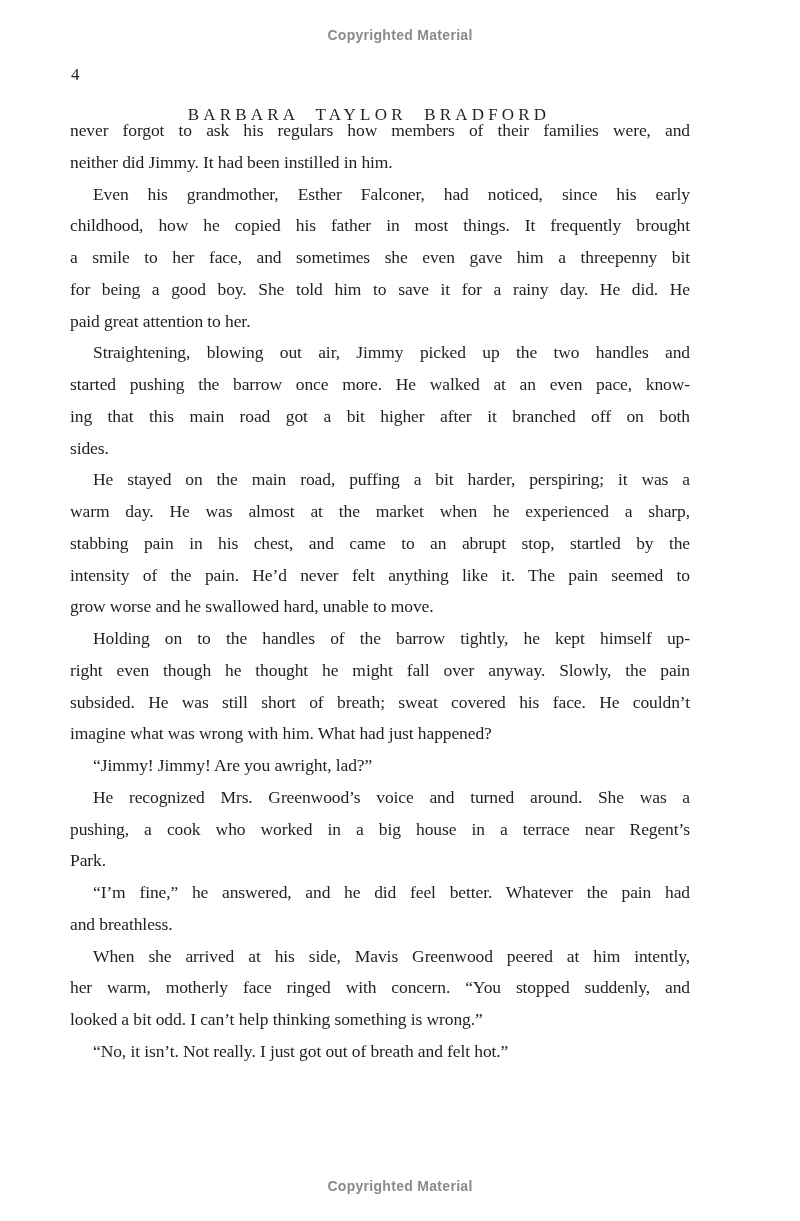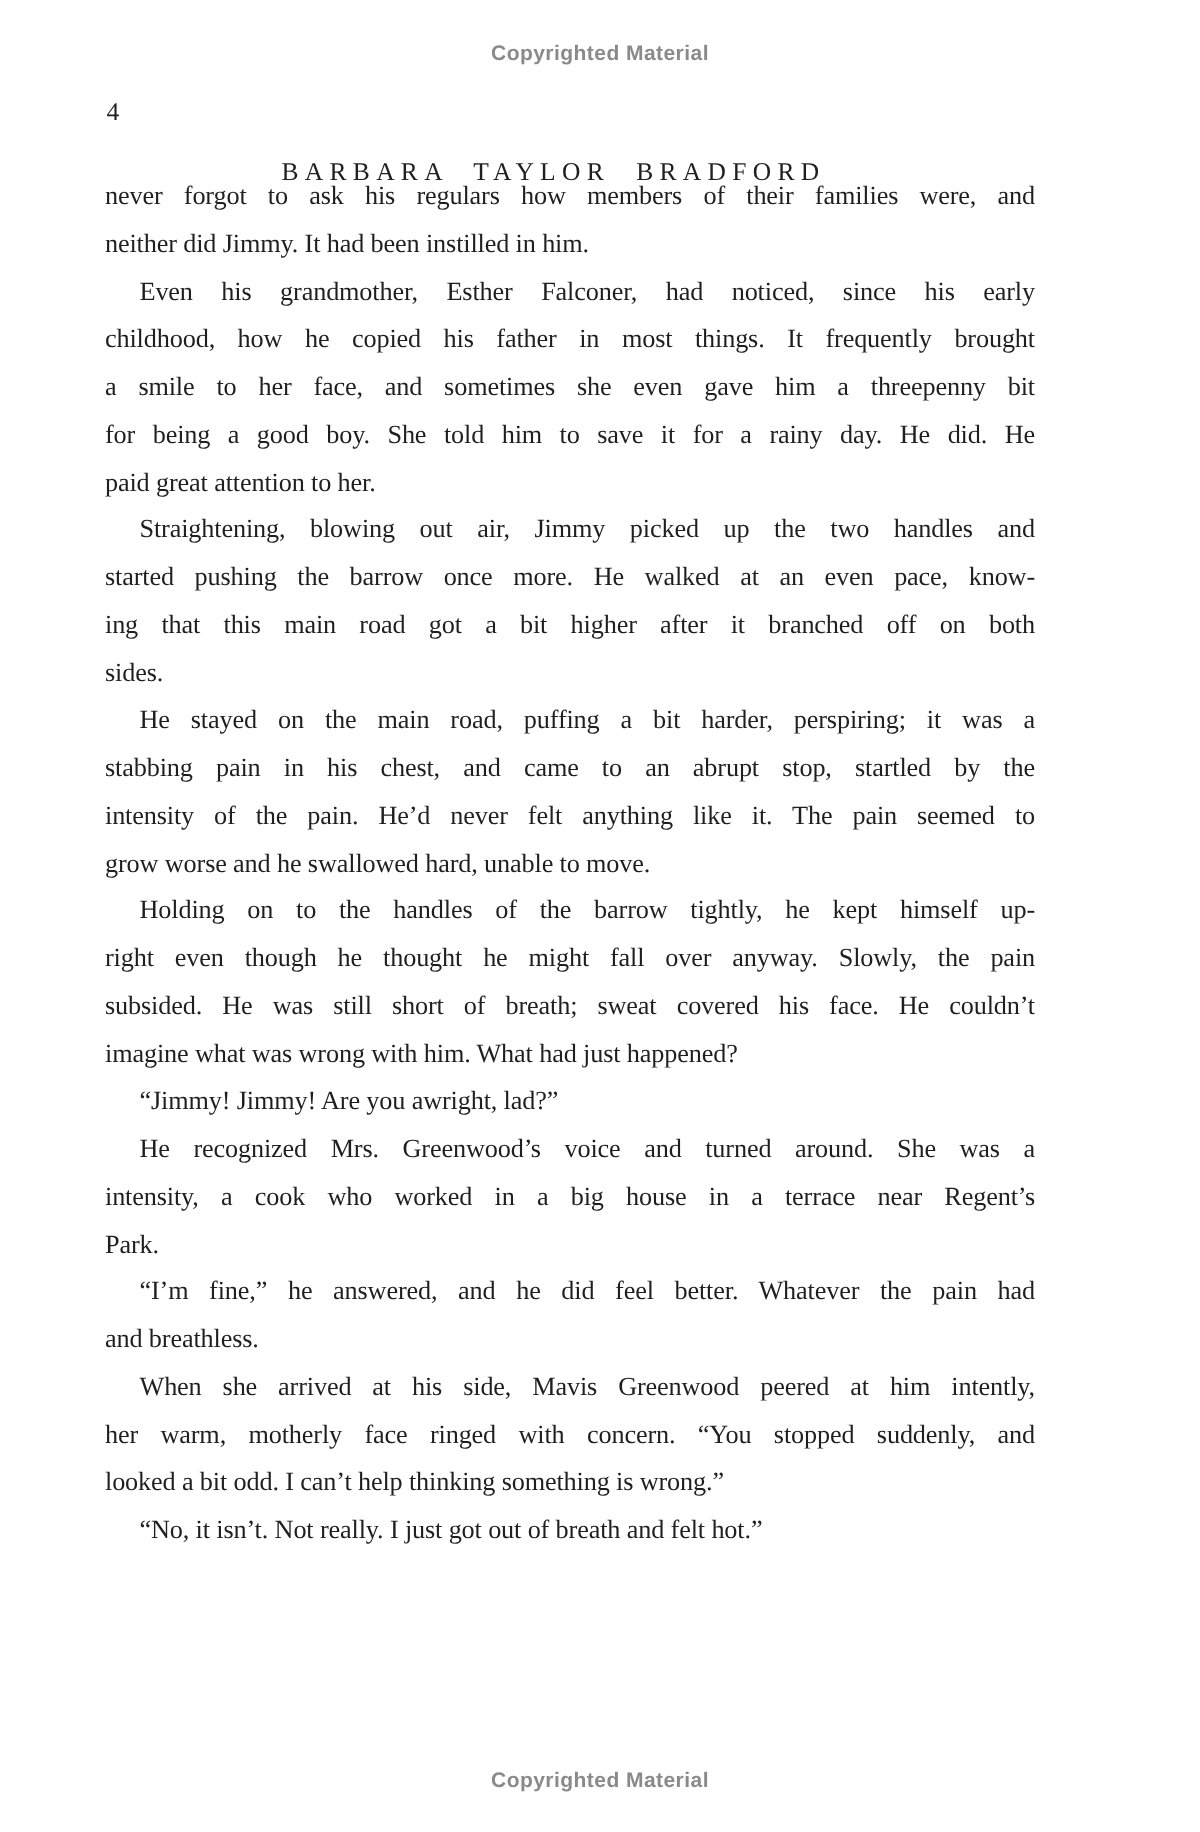--- a/index.html
+++ b/index.html
@@ -97,30 +97,31 @@
       <div class="line just indent">Even his grandmother, Esther Falconer, had noticed, since his early</div>
       <div class="line just">childhood, how he copied his father in most things. It frequently brought</div>
       <div class="line just">a smile to her face, and sometimes she even gave him a threepenny bit</div>
       <div class="line just">for being a good boy. She told him to save it for a rainy day. He did. He</div>
       <div class="line">paid great attention to her.</div>
       <div class="line just indent">Straightening, blowing out air, Jimmy picked up the two handles and</div>
       <div class="line just">started pushing the barrow once more. He walked at an even pace, know-</div>
       <div class="line just">ing that this main road got a bit higher after it branched off on both</div>
       <div class="line">sides.</div>
       <div class="line just indent">He stayed on the main road, puffing a bit harder, perspiring; it was a</div>
+      <div class="line just">warm day. He was almost at the market when he experienced a sharp,</div>
       <div class="line just">stabbing pain in his chest, and came to an abrupt stop, startled by the</div>
       <div class="line just">intensity of the pain. He’d never felt anything like it. The pain seemed to</div>
       <div class="line">grow worse and he swallowed hard, unable to move.</div>
       <div class="line just indent">Holding on to the handles of the barrow tightly, he kept himself up-</div>
       <div class="line just">right even though he thought he might fall over anyway. Slowly, the pain</div>
       <div class="line just">subsided. He was still short of breath; sweat covered his face. He couldn’t</div>
       <div class="line">imagine what was wrong with him. What had just happened?</div>
       <div class="line indent">“Jimmy! Jimmy! Are you awright, lad?”</div>
       <div class="line just indent">He recognized Mrs. Greenwood’s voice and turned around. She was a</div>
-      <div class="line just">intensity, a cook who worked in a big house in a terrace near Regent’s</div>
+      <div class="line just">pushing, a cook who worked in a big house in a terrace near Regent’s</div>
       <div class="line">Park.</div>
       <div class="line just indent">“I’m fine,” he answered, and he did feel better. Whatever the pain had</div>
       <div class="line">and breathless.</div>
       <div class="line just indent">When she arrived at his side, Mavis Greenwood peered at him intently,</div>
       <div class="line just">her warm, motherly face ringed with concern. “You stopped suddenly, and</div>
       <div class="line">looked a bit odd. I can’t help thinking something is wrong.”</div>
       <div class="line indent">“No, it isn’t. Not really. I just got out of breath and felt hot.”</div>
     </div>
 
   <div class="copyright copyright-bottom">Copyrighted Material</div>

